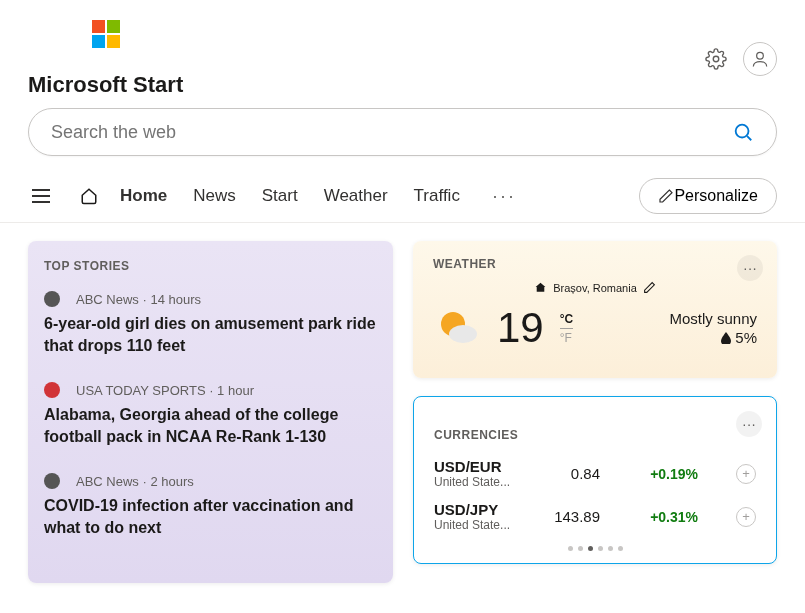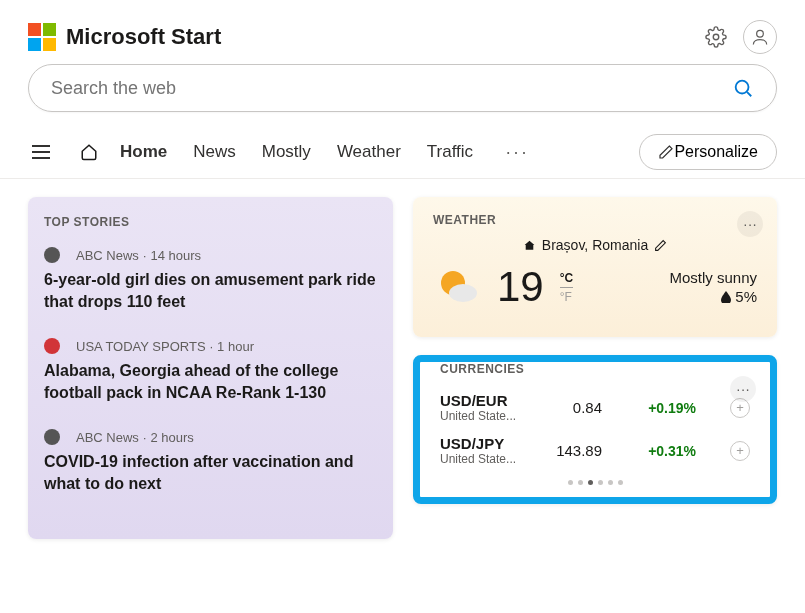--- a/index.html
+++ b/index.html
@@ -1,18 +1,18 @@
 <!DOCTYPE html>
 <html><head>
 <meta charset="utf-8">
 <style>
 * { box-sizing: border-box; margin: 0; padding: 0; }
 body { font-family: 'Segoe UI', Arial, sans-serif; background: #fff; color: #1b1a19; width: 805px; }
 .header { display: flex; align-items: center; justify-content: space-between; padding: 20px 28px 10px 28px; }
-.logo-group { display: flex; align-items: center; gap: 10px; }
+.logo-group { display: flex; align-items: center; gap: 24px; flex-direction: column; }
 .ms-logo { width: 28px; height: 28px; display: grid; grid-template-columns: 1fr 1fr; grid-template-rows: 1fr 1fr; gap: 2px; }
 .ms-logo div:nth-child(1){background:#f25022;} .ms-logo div:nth-child(2){background:#7fba00;} .ms-logo div:nth-child(3){background:#00a4ef;} .ms-logo div:nth-child(4){background:#ffb900;}
 .brand { font-size: 22px; font-weight: 600; color: #1b1a19; }
 .header-actions { display: flex; gap: 12px; align-items: center; }
 .icon-btn { background: none; border: none; cursor: pointer; color: #605e5c; padding: 4px; }
 .avatar-btn { width: 34px; height: 34px; border: 1px solid #c8c6c4; border-radius: 50%; background: none; display: flex; align-items: center; justify-content: center; color: #605e5c; }
 .search-wrap { padding: 0 28px 14px 28px; }
 .search-box { display: flex; align-items: center; border: 1px solid #c8c6c4; border-radius: 28px; padding: 12px 22px; box-shadow: 0 1px 2px rgba(0,0,0,0.04); }
 .search-box input { flex: 1; border: none; outline: none; font-size: 18px; color: #605e5c; background: transparent; }
 .search-icon { color: #0078d4; }
@@ -30,31 +30,31 @@
 .top-stories { background: linear-gradient(180deg, #eae4f5, #e0d8f0); padding: 18px 16px; height: 100%; }
 .ts-title { font-size: 12px; font-weight: 700; color: #605e5c; letter-spacing: 0.5px; margin-bottom: 18px; }
 .story { margin-bottom: 26px; }
 .story-meta { display:flex; align-items:center; gap:16px; font-size:13px; color:#605e5c; margin-bottom:6px; }
 .src-dot { width:16px; height:16px; border-radius:50%; background:#555; display:inline-block; flex-shrink:0; }
 .src-dot.red { background:#d13438; }
 .story-title { font-size:16px; font-weight:600; color:#1b1a19; line-height:1.35; }
 .weather-card { background: linear-gradient(180deg, #fef8ea, #fcefd9); padding: 16px 20px; position:relative; }
 .card-title { font-size:12px; font-weight:700; color:#605e5c; letter-spacing:0.5px; margin-bottom:10px; }
 .more-dots { position:absolute; top:14px; right:14px; width:26px; height:26px; border-radius:50%; background:rgba(0,0,0,0.05); border:none; display:flex; align-items:center; justify-content:center; cursor:pointer; font-size:14px; color:#605e5c; }
-.weather-loc { text-align:center; font-size:14px; color:#1b1a19; display:flex; align-items:center; justify-content:center; gap:6px; margin-bottom:6px; }
+.weather-loc { text-align:center; font-size:11px; color:#1b1a19; display:flex; align-items:center; justify-content:center; gap:6px; margin-bottom:6px; }
 .weather-main { display:flex; align-items:center; justify-content:space-between; padding: 4px 0 10px 0; }
 .weather-left { display:flex; align-items:center; gap:16px; }
 .temp { font-size:42px; font-weight:300; color:#1b1a19; }
 .units { display:flex; flex-direction:column; font-size:12px; color:#1b1a19; gap:2px; }
 .units span:first-child { font-weight:600; border-bottom:1px solid #a19f9d; padding-bottom:2px; }
 .units span:last-child { color:#a19f9d; }
 .weather-right { text-align:right; font-size:15px; color:#1b1a19; }
 .humidity { display:flex; align-items:center; justify-content:flex-end; gap:4px; margin-top:2px; }
 .forecast-btn { display:block; margin:0 auto; background:rgba(255,255,255,0.85); border:none; border-radius:18px; padding:8px 22px; font-size:14px; cursor:pointer; color:#1b1a19; }
-.currencies-card { background:#fff; padding:0 20px 12px 20px; border:7px solid #0ea5e9; position:relative; }
+.currencies-card { background:#fff; padding:31px 20px 12px 20px; border:1px solid #0ea5e9; position:relative; }
 .curr-row { display:flex; align-items:center; justify-content:space-between; padding:6px 0; }
 .curr-name { font-size:15px; font-weight:600; color:#1b1a19; }
 .curr-sub { font-size:12px; color:#605e5c; }
 .curr-val { font-size:15px; color:#1b1a19; min-width:52px; text-align:right; }
 .curr-chg { font-size:14px; font-weight:600; min-width:60px; text-align:right; }
 .curr-chg.pos { color:#107c10; }
 .add-btn { width:20px; height:20px; border:1px solid #c8c6c4; border-radius:50%; background:none; color:#a19f9d; display:flex; align-items:center; justify-content:center; cursor:pointer; font-size:13px; }
 .pager { display:flex; gap:5px; justify-content:center; margin-top:8px; }
 .pager span { width:5px; height:5px; border-radius:50%; background:#c8c6c4; }
 .pager span.active { background:#605e5c; }
@@ -108,21 +108,21 @@
   <div class="nav-item active">
     <svg width="18" height="18" viewBox="0 0 24 24" fill="none" stroke="#1b1a19" stroke-width="2">
         <path d="M3 11l9-8 9 8v9a2 2 0 0 1-2 2H5a2 2 0 0 1-2-2z"></path>
       </svg>
     <span>Home</span>
   </div>
   <div class="nav-item">
       <span>News</span>
     </div>
   <div class="nav-item">
-      <span>Mostly</span>
+      <span>Start</span>
     </div>
   <div class="nav-item">
       <span>Weather</span>
     </div>
   <div class="nav-item">
       <span>Traffic</span>
     </div>
   <div class="nav-more">···</div>
   <button class="personalize">
     <svg width="16" height="16" viewBox="0 0 24 24" fill="none" stroke="#323130" stroke-width="1.8">

